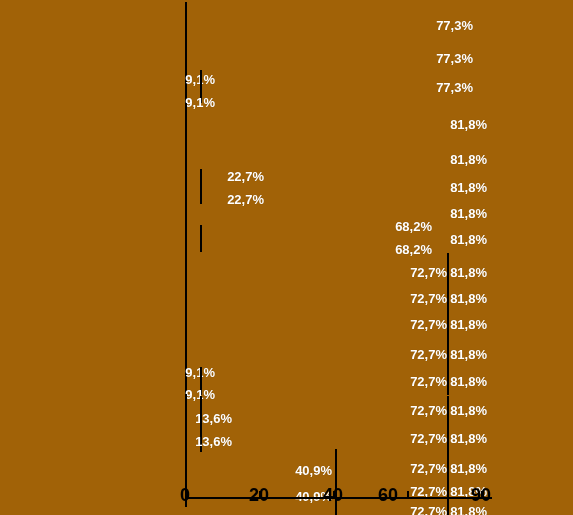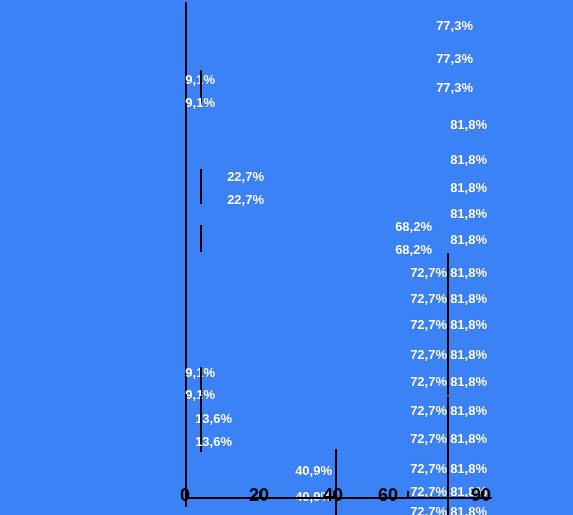--- a/index.html
+++ b/index.html
@@ -2,21 +2,21 @@
 <html><head>
 <meta charset="utf-8">
 <title>Horizontal Bar Chart</title>
 <style>
   html,body{margin:0;padding:0;background:#000;}
   body{
     width:573px;height:515px;overflow:hidden;position:relative;
     font-family:"Liberation Sans","DejaVu Sans",sans-serif;
     background:#000000;
   }
-  #chart-root{position:absolute;left:0;top:0;width:573px;height:515px;background:#3b82f6;}
+  #chart-root{position:absolute;left:0;top:0;width:573px;height:515px;background:#a16207;}
 
   .bar-row{position:absolute;left:0;}
   .bar{
     position:absolute;left:0;top:0;height:100%;
     background:#1b76bc;
     border:1px solid #000000;
     box-sizing:border-box;
   }
   .bar-label{
     position:absolute;top:50%;transform:translateY(-50%);

